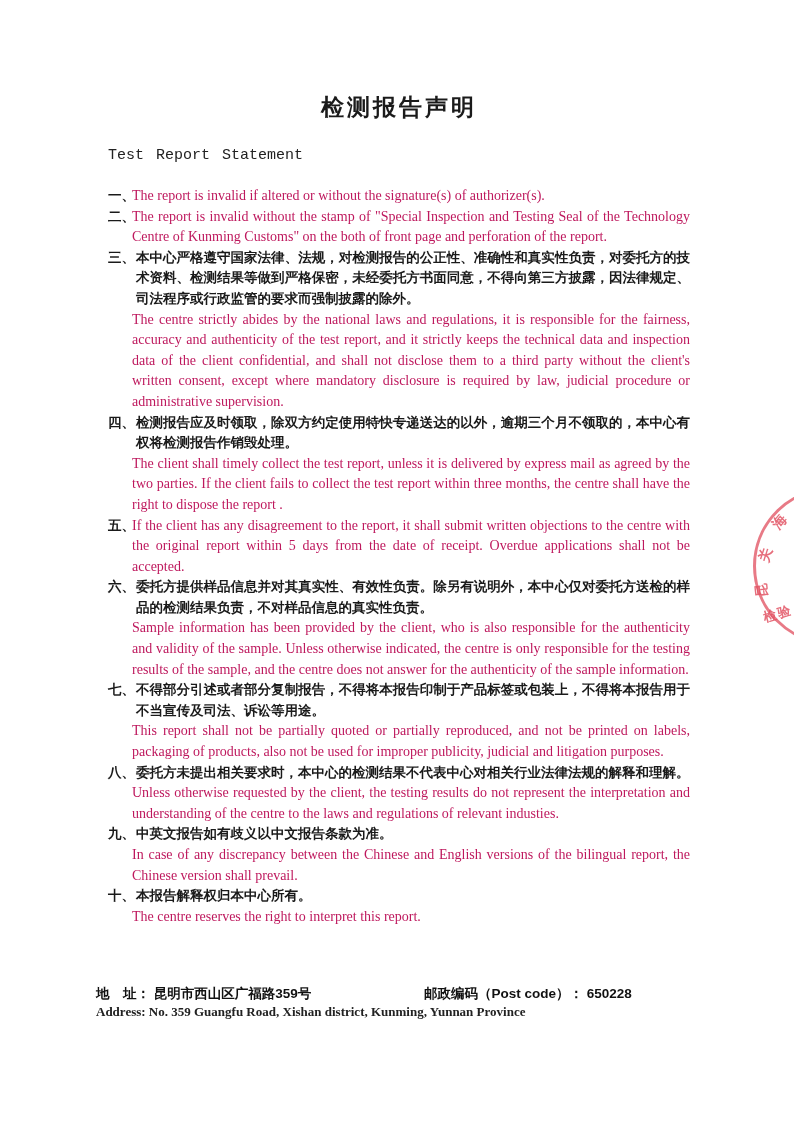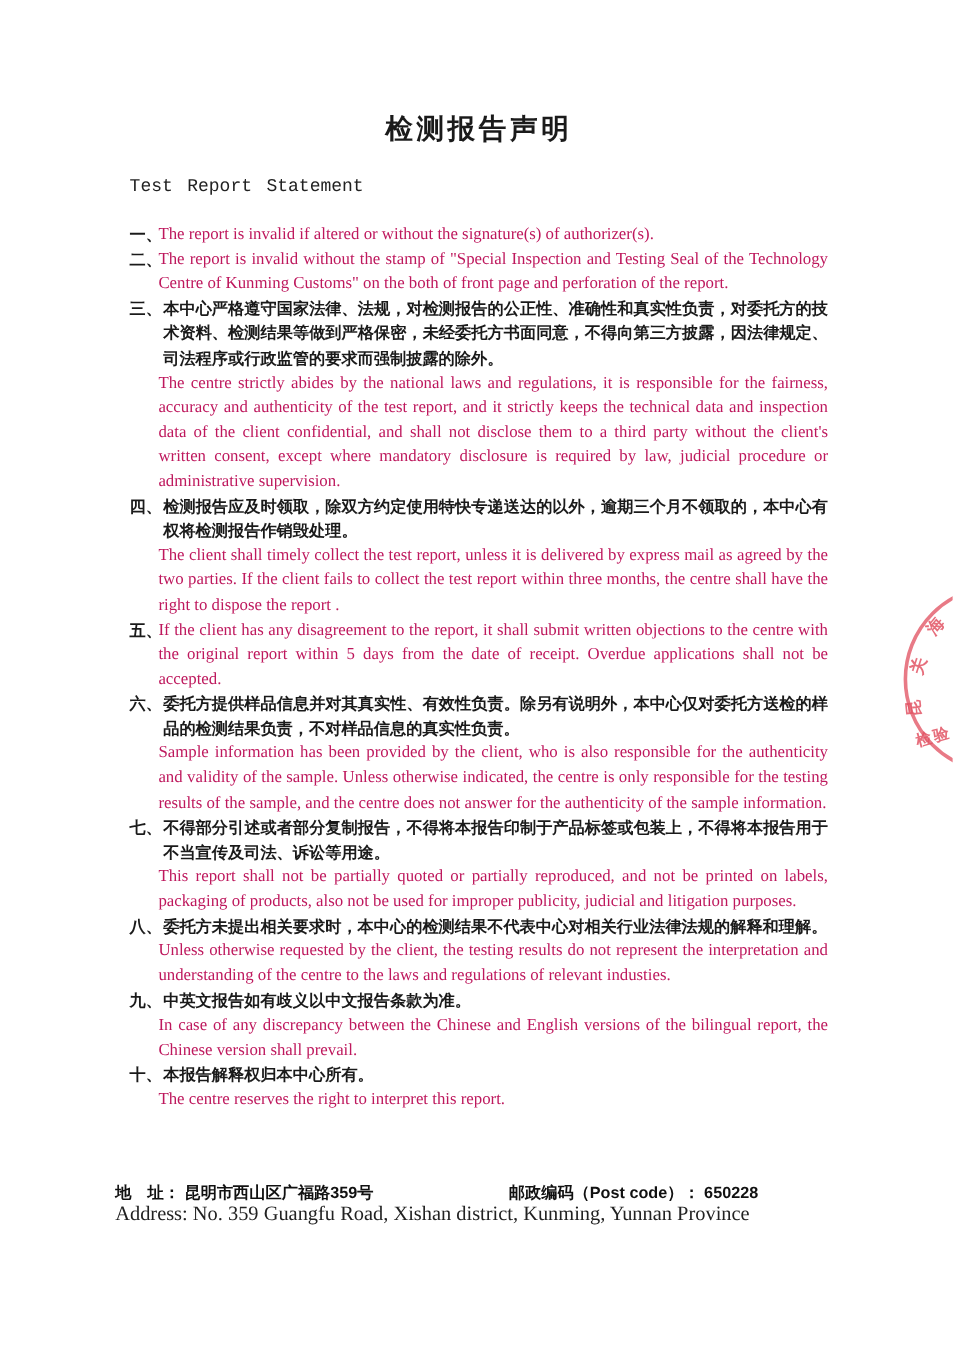--- a/index.html
+++ b/index.html
@@ -66,22 +66,22 @@
     font-size: 13.5px;
     font-weight: 600;
     color: #111;
   }
   .footer-row { position: relative; height: 19px; line-height: 19px; white-space: nowrap; }
   .footer-row .col2 { position: absolute; left: 328px; top: 0; text-align: center; }
   .footer-en {
     height: 18px;
     line-height: 18px;
     font-family: "Liberation Serif", serif;
-    font-size: 17px;
-    font-weight: 400;
+    font-size: 13px;
+    font-weight: 700;
     color: #222;
   }
   
   .stamp {
     position: absolute;
     left: 753px;
     top: 487px;
     width: 158px;
     height: 158px;
     pointer-events: none;

